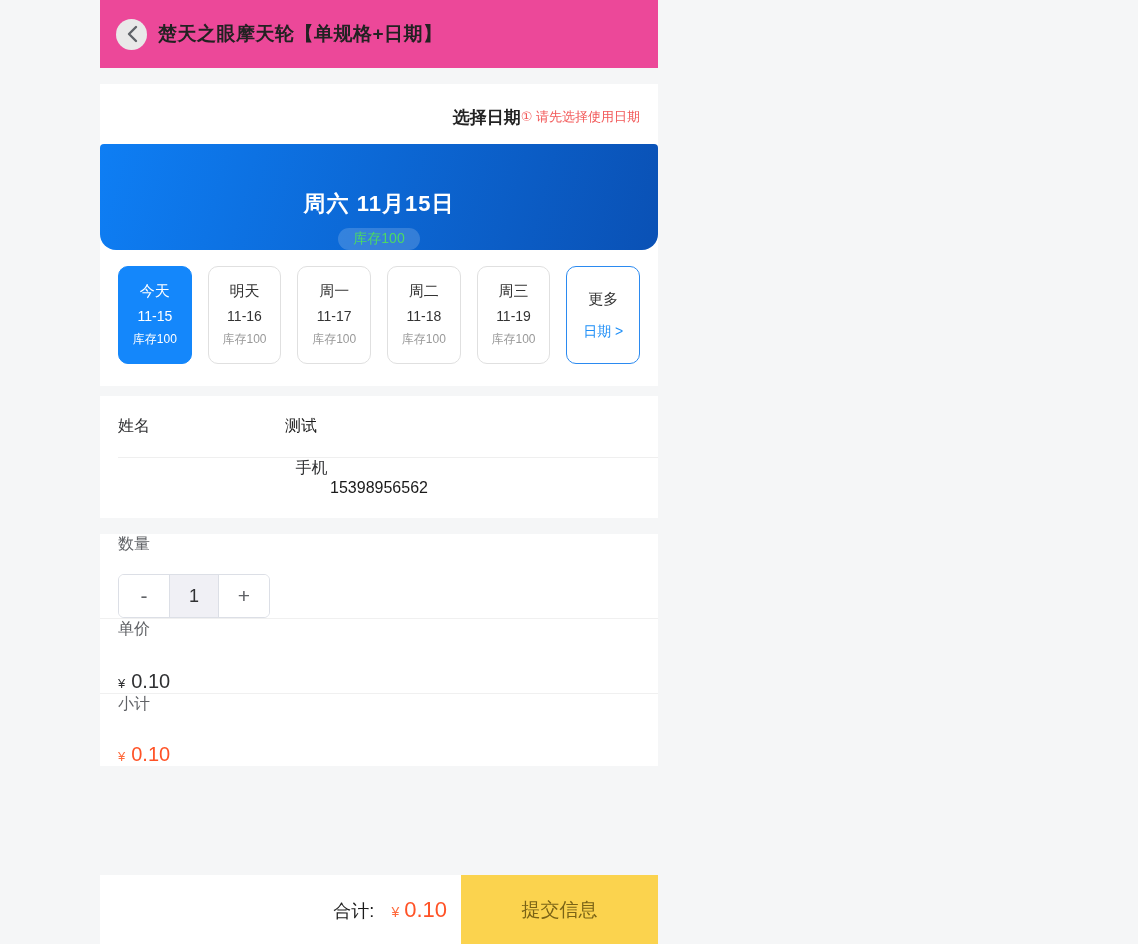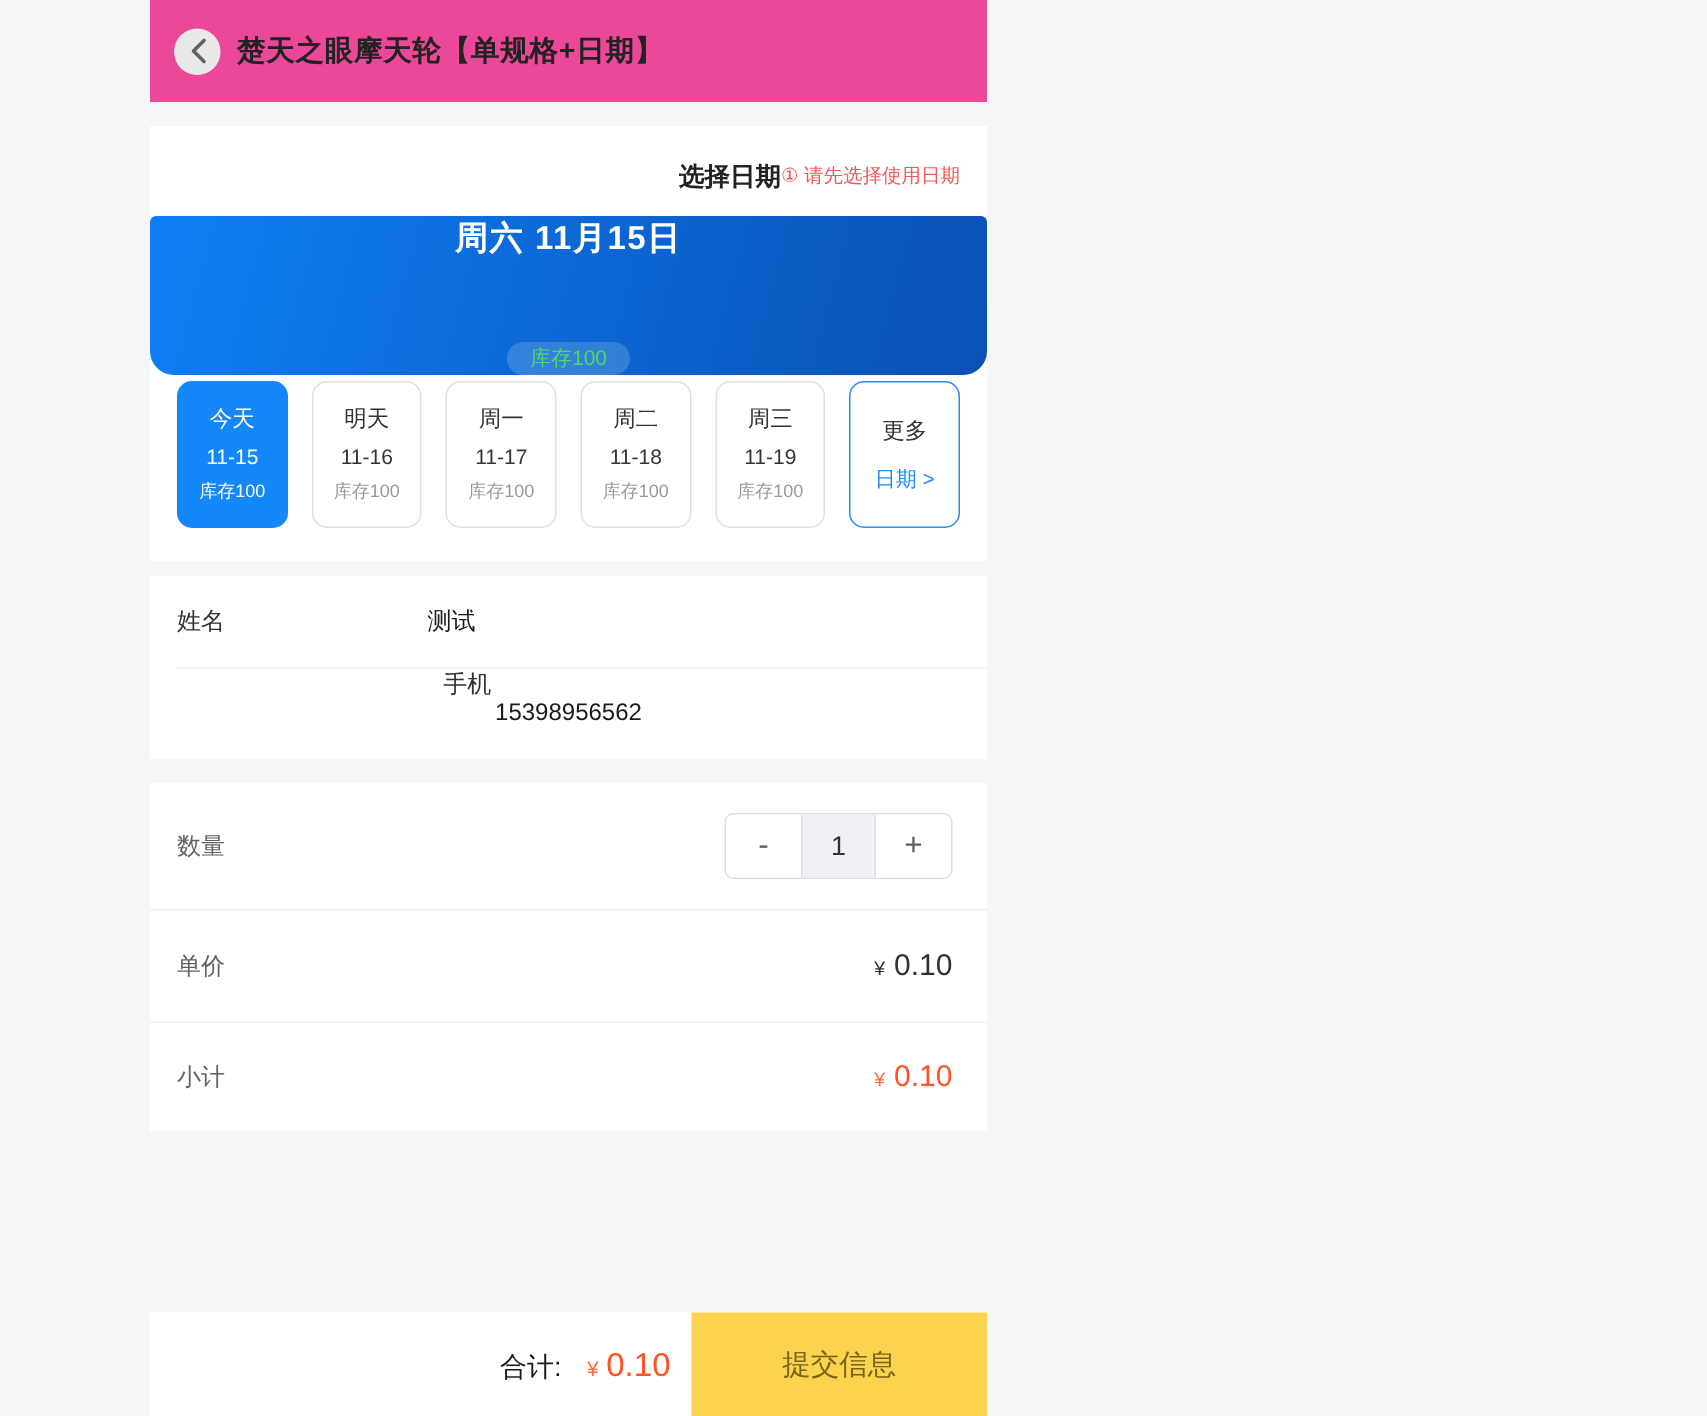--- a/index.html
+++ b/index.html
@@ -14,44 +14,44 @@
   .page-title { margin-left:11px; font-size:19px; font-weight:bold; color:#222; letter-spacing:.5px; }
 
   .gap { background:#f5f6f7; flex:none; }
   .g16 { height:16px; } .g10 { height:10px; }
 
   
   .date-card { background:#fff; flex:none; }
   .section-head { height:60px; display:flex; align-items:center; justify-content:flex-end; padding:6px 18px 0 18px; }
   .section-title { font-size:17px; font-weight:bold; color:#222; }
   .section-warning { font-size:13px; color:#f25858; }
-  .banner { height:106px; background:linear-gradient(105deg,#0e7ef4 0%,#0a51b5 100%); border-radius:4px 4px 16px 16px; display:flex; flex-direction:column; align-items:center; justify-content:space-between; }
+  .banner { height:106px; background:linear-gradient(105deg,#0e7ef4 0%,#0a51b5 100%); border-radius:4px 4px 16px 16px; display:flex; flex-direction:column; align-items:center; justify-content:flex-end; }
   .banner-date { color:#fff; font-size:22px; font-weight:bold; letter-spacing:1px; }
   .banner-stock { margin-top:9px; background:rgba(255,255,255,.17); color:#4cd964; font-size:14px; padding:2px 15px; border-radius:12px; }
 
-  .chips { display:flex; gap:16px; padding:4px 18px 22px 18px;text-align:right; }
+  .chips { display:flex; gap:16px; padding:16px 18px 22px 18px;text-align:right; }
   .chip { flex:1; height:98px; border-radius:10px; display:flex; flex-direction:column; align-items:center; justify-content:center; gap:7px; cursor:pointer; border:1px solid #e0e0e0; background:#fff; }
   .chip .t1 { font-size:15px; color:#333; }
   .chip .t2 { font-size:14px; color:#333; }
   .chip .t3 { font-size:12px; color:#999; }
   .chip.selected { background:#1487fb; border-color:#1487fb; }
   .chip.selected .t1, .chip.selected .t2, .chip.selected .t3 { color:#fff; }
   .chip.more { border-color:#2b8af0; gap:14px; }
   .chip.more .t2 { color:#1f8ff7; }
 
   
   .contact-card { background:#fff; flex:none; }
   .crow { height:61px; display:flex; align-items:center; padding:0 18px; }
   .crow + .crow { border-top:1px solid #efefef; margin-left:18px; padding-left:0;flex-direction:column; }
   .crow .lbl { width:167px; flex:none; font-size:16px; color:#303133; }
   .crow .val { font-size:16px; color:#1a1a1a; }
 
   
   .price-card { background:#fff; flex:none; }
-  .prow { display:flex; align-items:center; justify-content:space-between; padding:0 23px 0 18px; }
+  .prow { display:flex; align-items:flex-start; justify-content:space-between; padding:0 23px 0 18px;flex-direction:column; }
   .prow .lbl { font-size:16px; color:#606266; }
   .prow-qty { height:84px; }
   .prow-unit { height:75px; border-top:1px solid #f0f0f0; }
   .prow-sub { height:73px; border-top:1px solid #f0f0f0; }
   .price { display:flex; align-items:baseline; gap:6px; }
   .price .cur { font-size:13px; color:#303133; }
   .price .num { font-size:20px; color:#303133; }
   .price.orange .cur { color:#ff6a3c; }
   .price.orange .num { color:#ff5226; }
 

